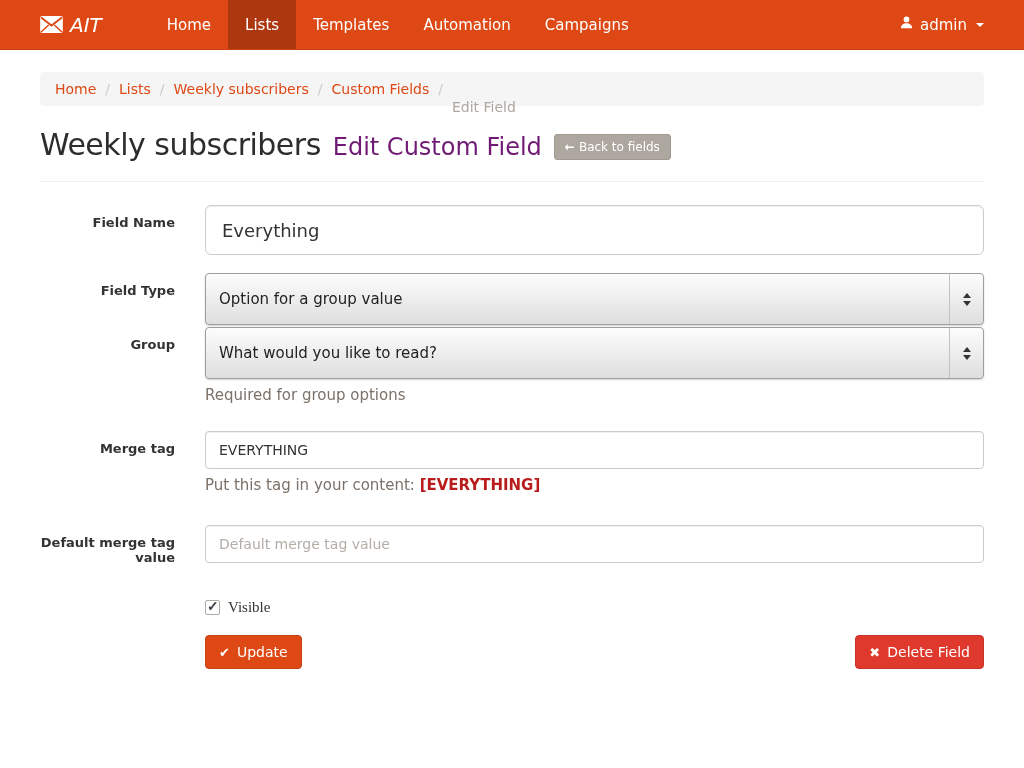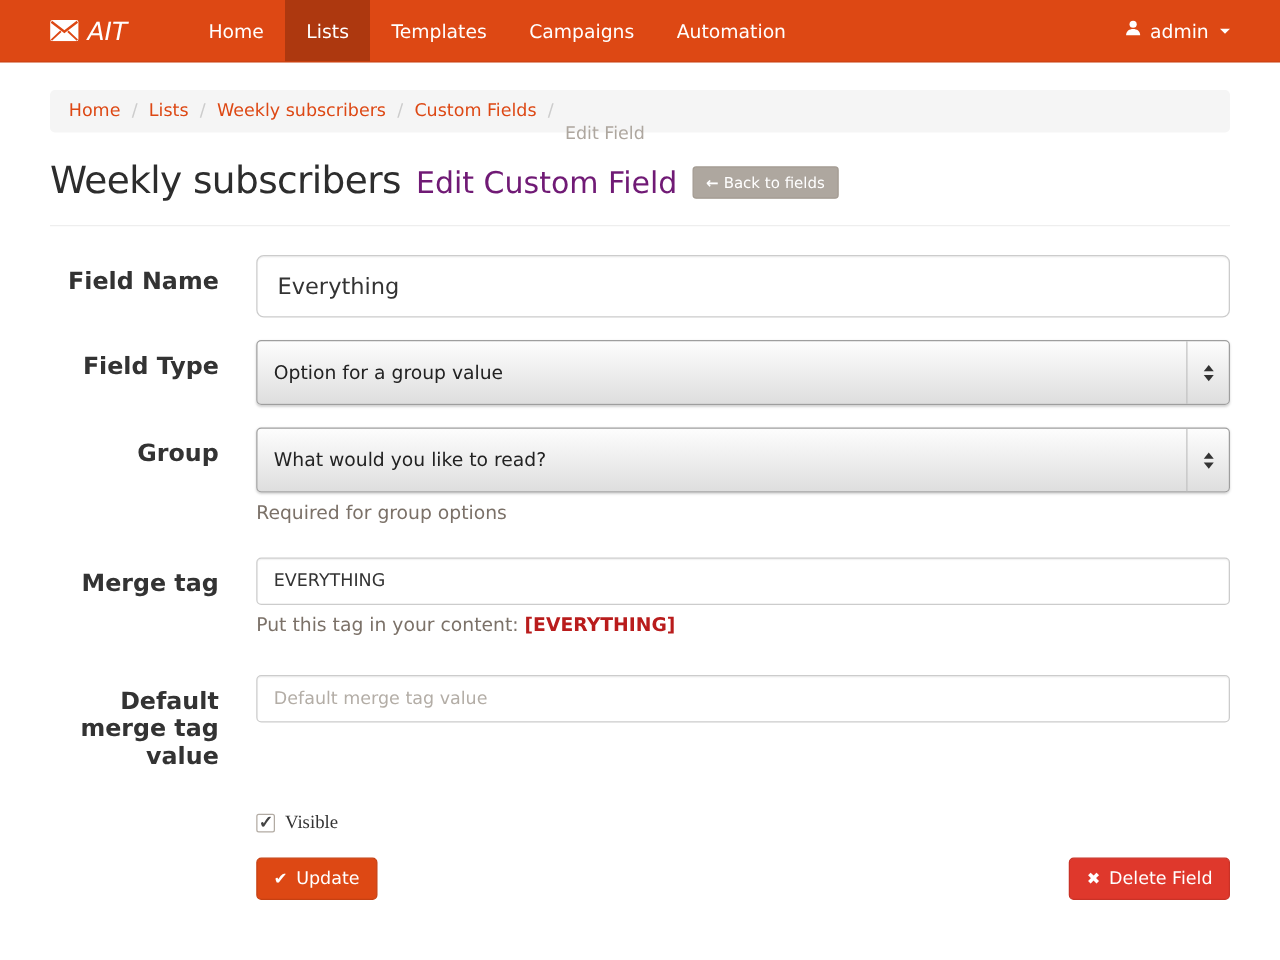--- a/index.html
+++ b/index.html
@@ -39,21 +39,21 @@
   .btn-back { background:#aea79f; color:#fff; border:1px solid #a29a91; border-radius:3px;
     font-size:12px; padding:5px 10px; cursor:pointer; white-space:nowrap;
     position:relative; top:-4px; font-family:inherit; }
   .btn-back .arrow { font-weight:bold; margin-right:4px; }
   hr.header-rule { border:none; border-top:1px solid #eee; margin-top:17px; }
 
   
   .form { margin-top:23px; }
   .form-row { display:flex; }
   .form-label { width:165px; padding:10px 30px 0 0; text-align:right;
-    font-weight:bold; font-size:19px; color:#333; flex:none; }
+    font-weight:bold; font-size:13px; color:#333; flex:none; }
   .form-control-col { flex:1; min-width:0; }
 
   .input-lg { width:100%; height:50px; font-size:18px; padding:10px 16px;
     border:1px solid #ccc; border-radius:6px; color:#333; font-family:inherit;
     box-shadow:inset 0 1px 1px rgba(0,0,0,.06); outline:none; }
   .input-md { width:100%; height:38px; font-size:14px; padding:8px 13px;
     border:1px solid #ccc; border-radius:4px; color:#333; font-family:inherit;
     box-shadow:inset 0 1px 1px rgba(0,0,0,.06); outline:none; }
   .input-md::placeholder { color:#b3ada6; opacity:1; }
 
@@ -66,21 +66,21 @@
     display:flex; flex-direction:column; align-items:center; justify-content:center; gap:3px; }
   .tri-up { width:0; height:0; border-left:4px solid transparent;
     border-right:4px solid transparent; border-bottom:5px solid #333; }
   .tri-down { width:0; height:0; border-left:4px solid transparent;
     border-right:4px solid transparent; border-top:5px solid #333; }
 
   .help-text { margin-top:7px; font-size:15px; color:#7b7168; }
   .help-text b { color:#b91c1c; }
 
   .gap-18 { margin-top:18px; }
-  .gap-14 { margin-top:18px; }
+  .gap-14 { margin-top:2px; }
   .gap-27 { margin-top:27px; }
   .gap-31 { margin-top:31px; }
   .gap-34 { margin-top:34px; }
   .gap-btn { margin-top:19px; }
 
   
   .checkbox-row { display:flex; align-items:center; gap:8px; }
   .checkbox { appearance:none; -webkit-appearance:none; width:15px; height:15px;
     border:1px solid #b2aba3; border-radius:2px; background:#fff; cursor:pointer;
     position:relative; flex:none; }
@@ -107,22 +107,22 @@
         <path d="M1 1.5 L12 10 L23 1.5" fill="none" stroke="#dd4814" stroke-width="2"></path>
         <path d="M1 17 L9 9.5 M23 17 L15 9.5" fill="none" stroke="#dd4814" stroke-width="1.6"></path>
       </svg>
     </span>
     <span>AIT</span>
   </div>
   <div class="nav-items">
     <div class="nav-item">Home</div>
     <div class="nav-item active">Lists</div>
     <div class="nav-item">Templates</div>
+    <div class="nav-item">Automation</div>
     <div class="nav-item">Campaigns</div>
-    <div class="nav-item">Automation</div>
   </div>
   <div class="nav-right">
     <div class="user-menu">
       <span>
         <svg width="15" height="15" viewBox="0 0 24 24">
           <circle cx="12" cy="7" r="4.6" fill="#fff"></circle>
           <path d="M3 21 c0-5.4 4.2-8 9-8 s9 2.6 9 8 z" fill="#fff"></path>
         </svg>
       </span>
       <span>admin</span>

